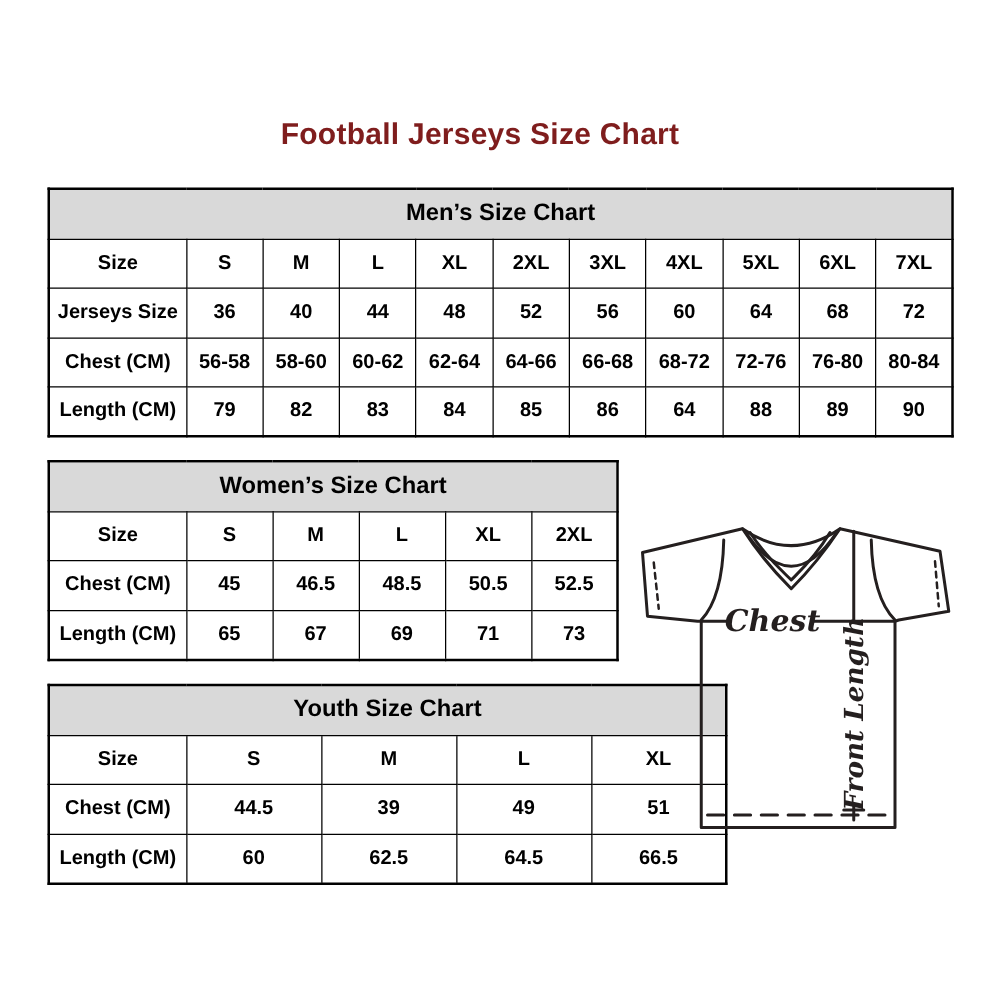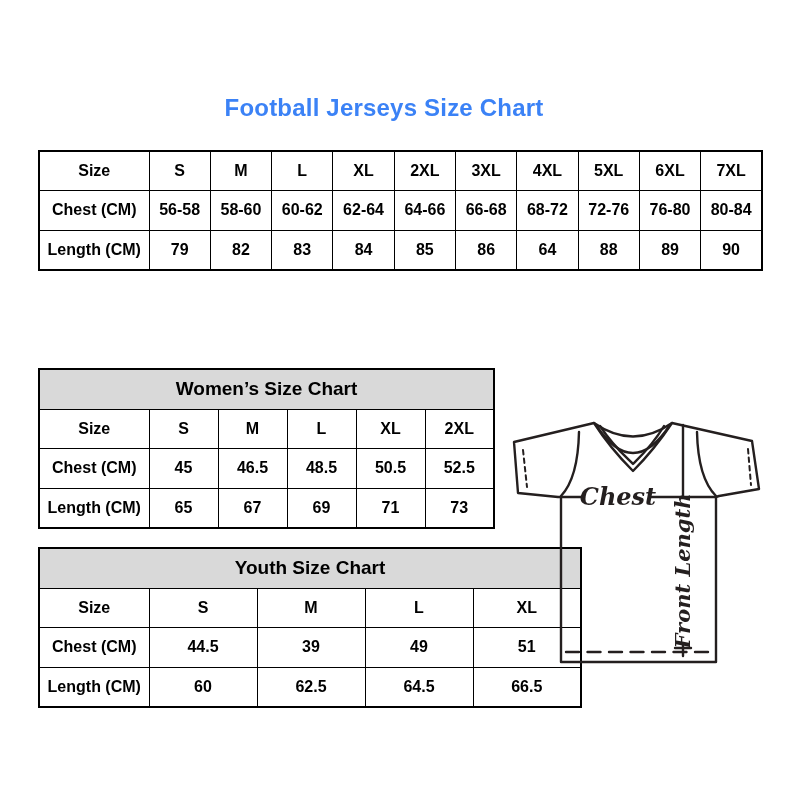--- a/index.html
+++ b/index.html
@@ -2,21 +2,21 @@
 <html><head>
 <meta charset="utf-8">
 <style>
   html,body { margin:0; padding:0; background:#fff; }
   .canvas {
     position:relative; width:800px; height:800px; background:#ffffff;
     font-family:"Liberation Sans", sans-serif; overflow:hidden; color:#000;
   }
   .page-title {
     position:absolute; left:0; top:94px; width:768px; margin:0;
-    text-align:center; font-size:24px; font-weight:bold; color:#3b82f6;
+    text-align:center; font-size:24px; font-weight:bold; color:#7f1d1d;
     letter-spacing:0.2px;
   }
   table.size-table {
     position:absolute; border-collapse:collapse; table-layout:fixed;
     background:#fff; border:2px solid #000;
   }
   table.size-table td {
     border:1.4px solid #000; text-align:center; vertical-align:middle;
     font-weight:bold; font-size:16px; padding:0; overflow:hidden;
     white-space:nowrap;
@@ -50,32 +50,48 @@
         <col>
         <col>
         <col>
         <col>
         <col>
         <col>
         <col>
         <col>
     </colgroup>
     <tbody>
+      <tr class="title-row">
+        <td class="title-cell" colspan="11">Men’s Size Chart</td>
+      </tr>
     <tr class="data-row">
           <td>Size</td>
           <td>S</td>
           <td>M</td>
           <td>L</td>
           <td>XL</td>
           <td>2XL</td>
           <td>3XL</td>
           <td>4XL</td>
           <td>5XL</td>
           <td>6XL</td>
           <td>7XL</td>
+        </tr>
+        <tr class="data-row">
+          <td>Jerseys Size</td>
+          <td>36</td>
+          <td>40</td>
+          <td>44</td>
+          <td>48</td>
+          <td>52</td>
+          <td>56</td>
+          <td>60</td>
+          <td>64</td>
+          <td>68</td>
+          <td>72</td>
         </tr>
         <tr class="data-row">
           <td>Chest (CM)</td>
           <td>56-58</td>
           <td>58-60</td>
           <td>60-62</td>
           <td>62-64</td>
           <td>64-66</td>
           <td>66-68</td>
           <td>68-72</td>

